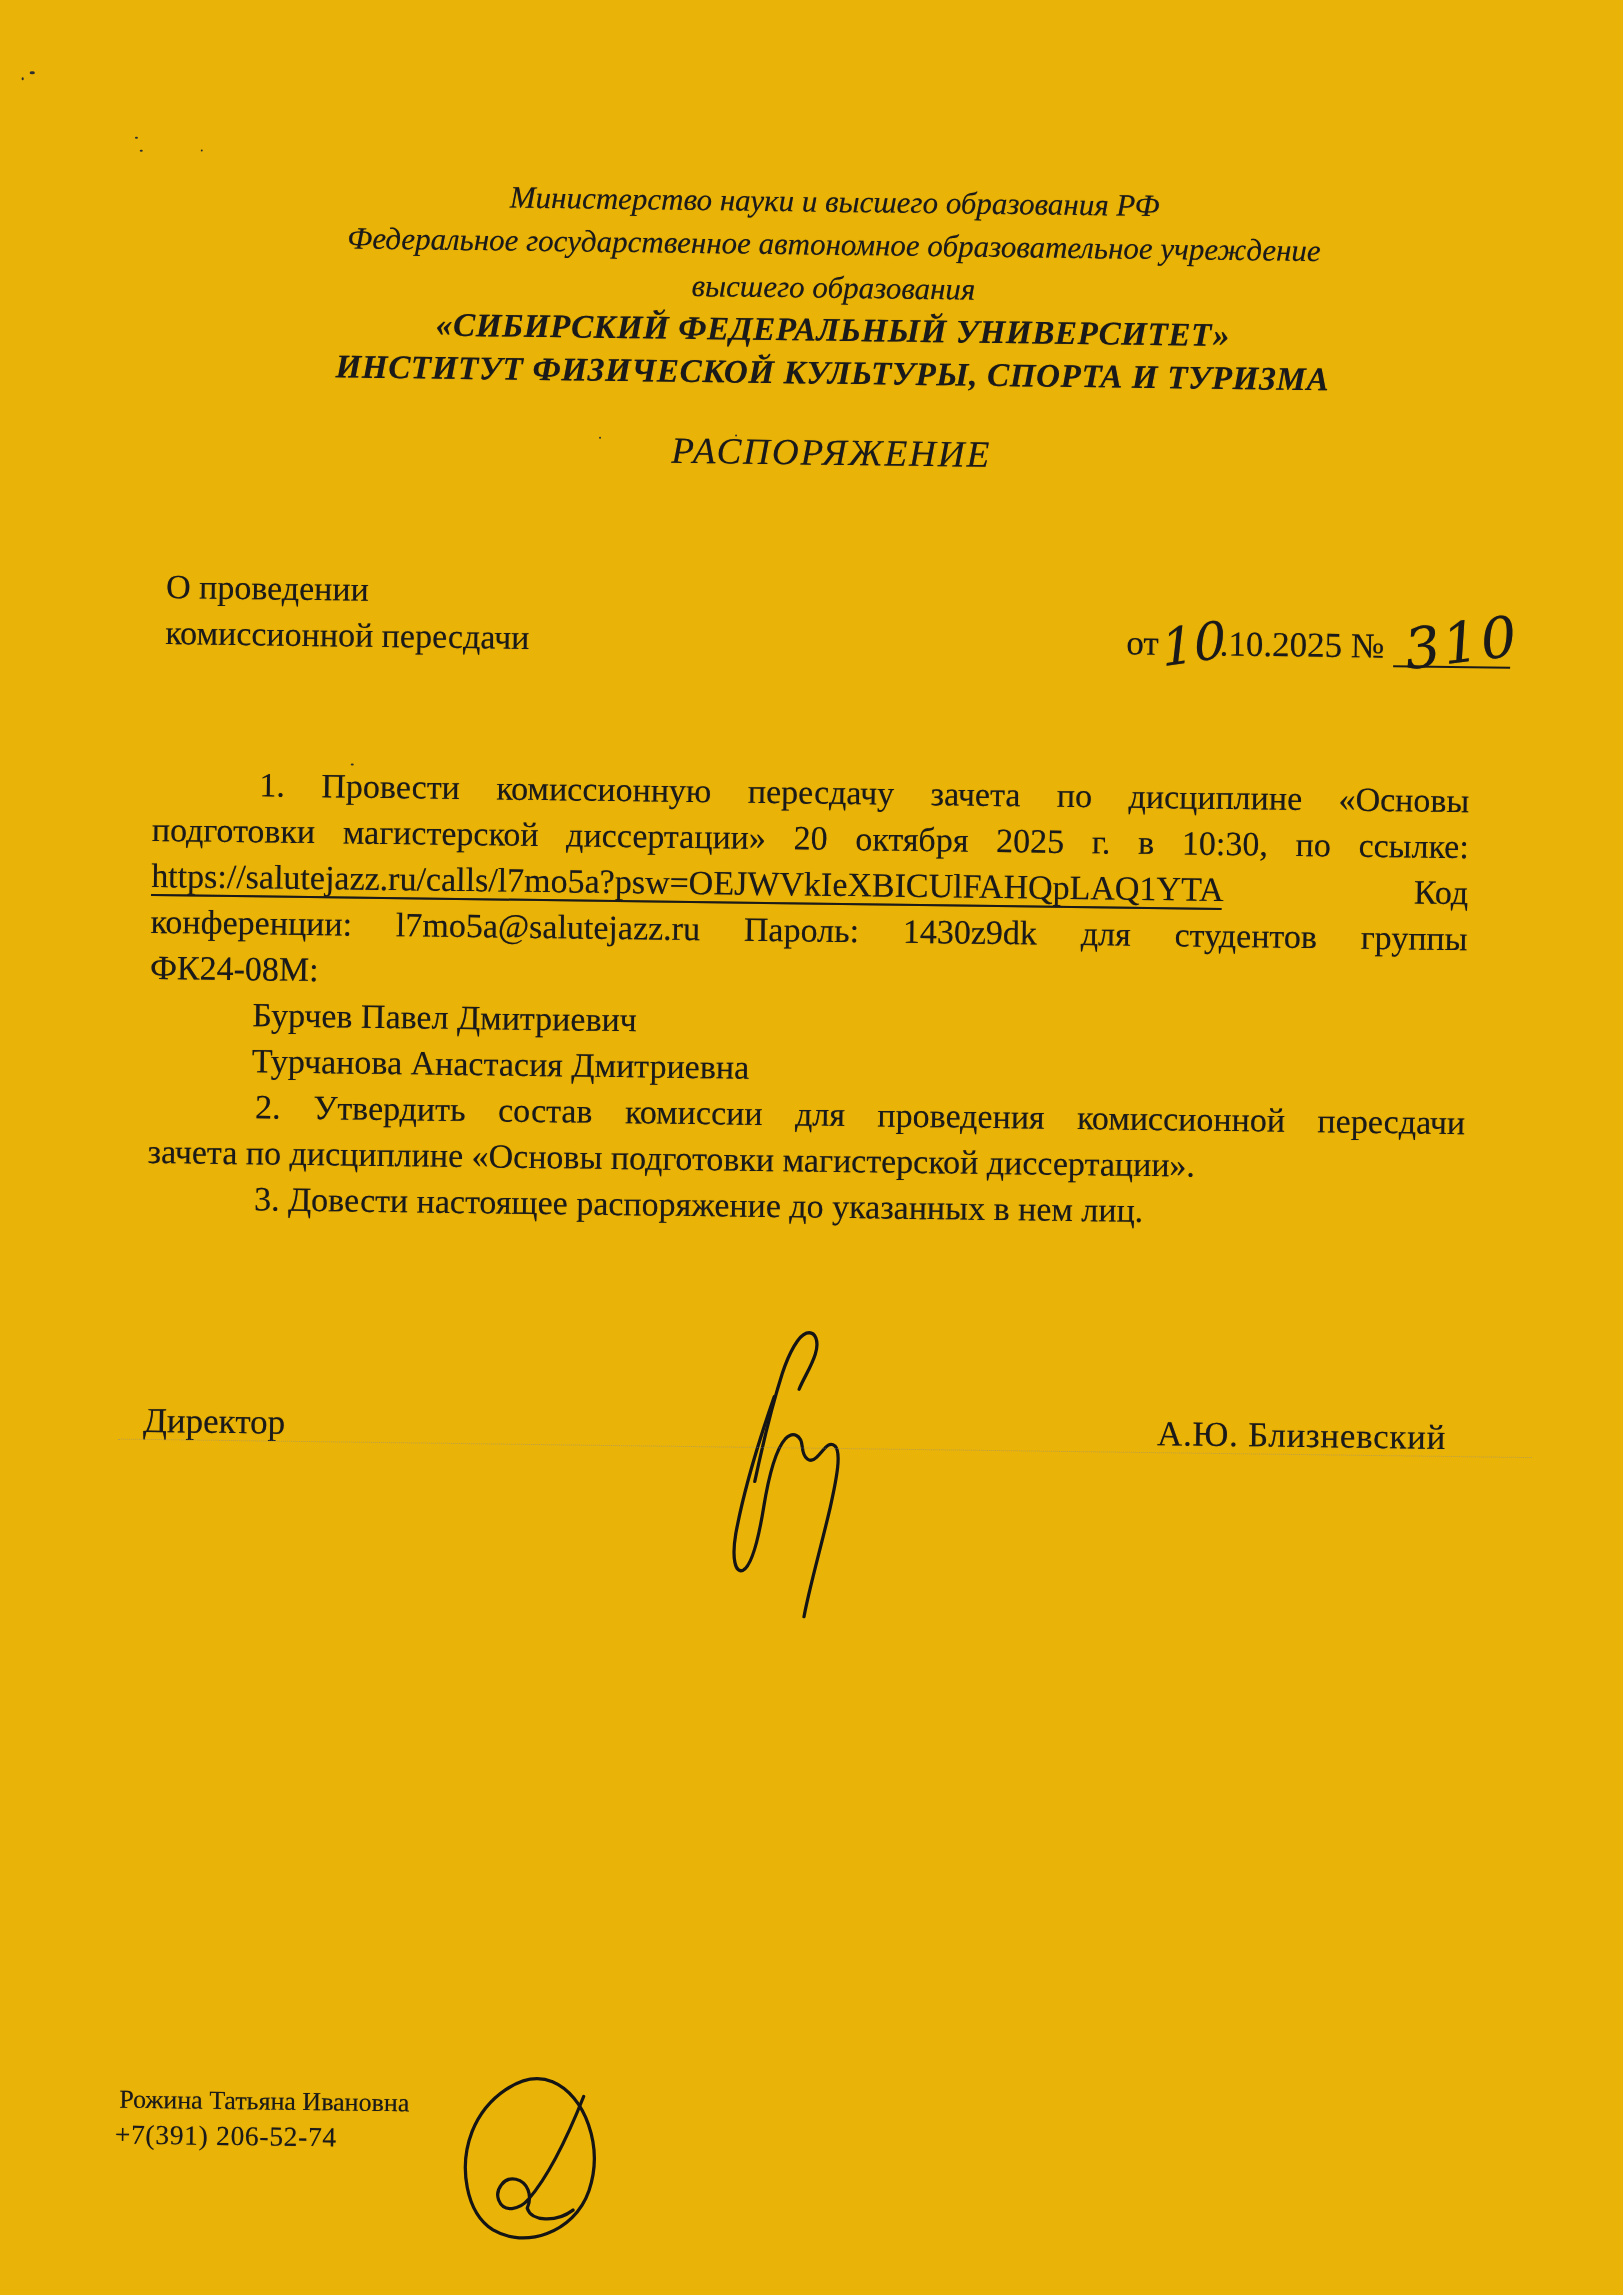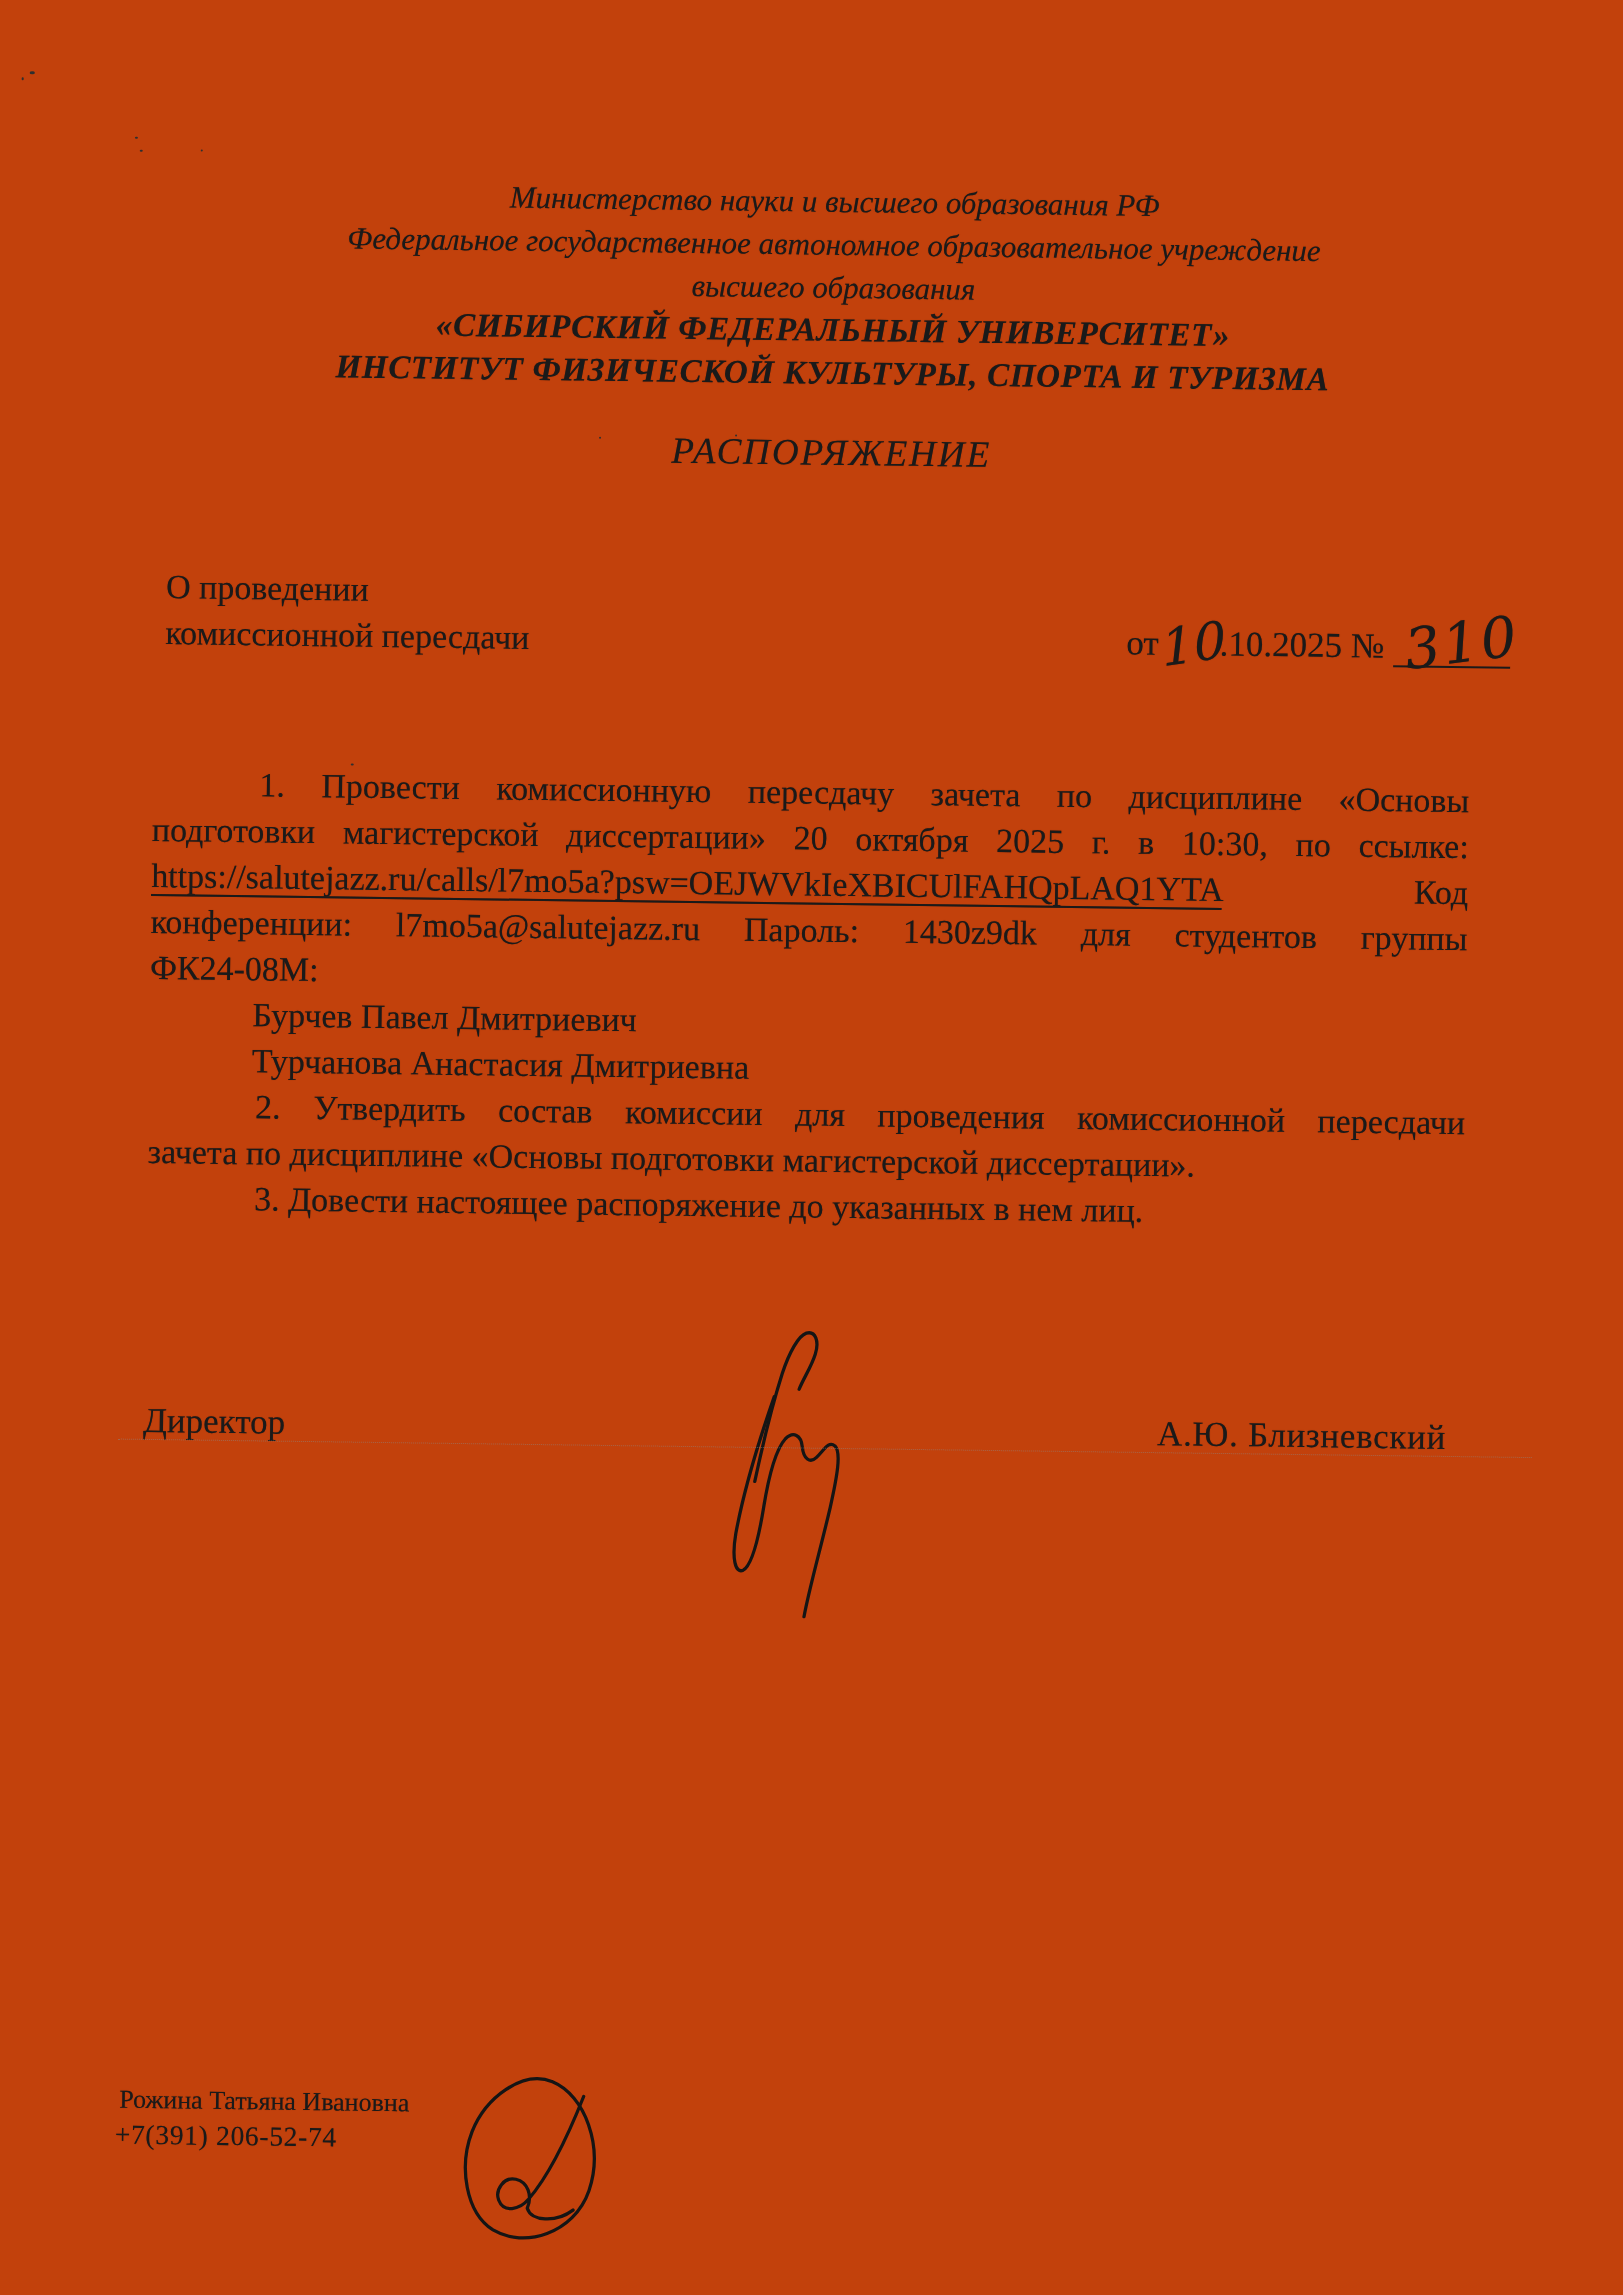--- a/index.html
+++ b/index.html
@@ -1,17 +1,17 @@
 <!DOCTYPE html>
 <html style="font-size:10.5px"><head>
 <meta charset="utf-8">
 <style>
   html,body{margin:0;padding:0;background:#e8e8e8}
   .sheet{
-    position:relative;width:1623px;height:2295px;background:#c2410c;overflow:hidden;
+    position:relative;width:1623px;height:2295px;background:#eab308;overflow:hidden;
     font-family:"Liberation Serif","DejaVu Serif",serif;color:#1a1a1a;margin:0 auto;
   }
   .skew{
     position:absolute;inset:0;
     transform:rotate(0.75deg);transform-origin:160px 209px;
     text-shadow:0 0 0.7px rgba(15,15,15,.5);
   }
   
   .hdr{position:absolute;left:98px;right:52px;top:171px;text-align:center}
   .hl{font-style:italic;font-size:31px;line-height:43px;white-space:nowrap}

